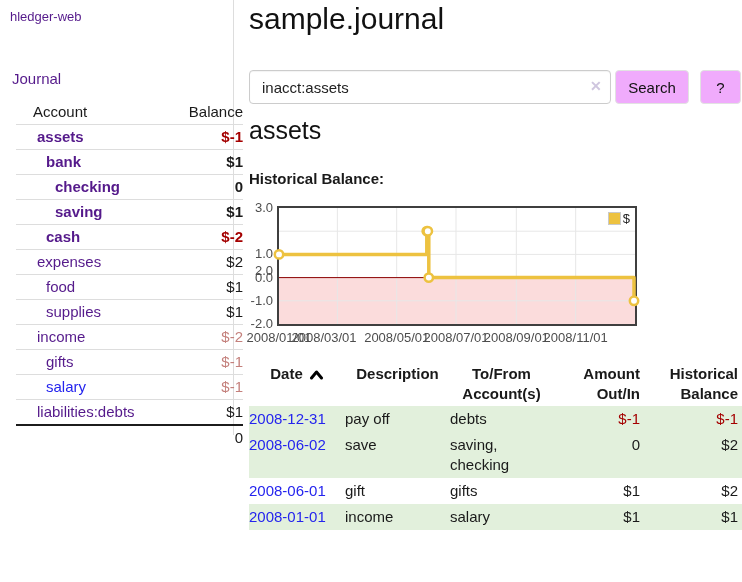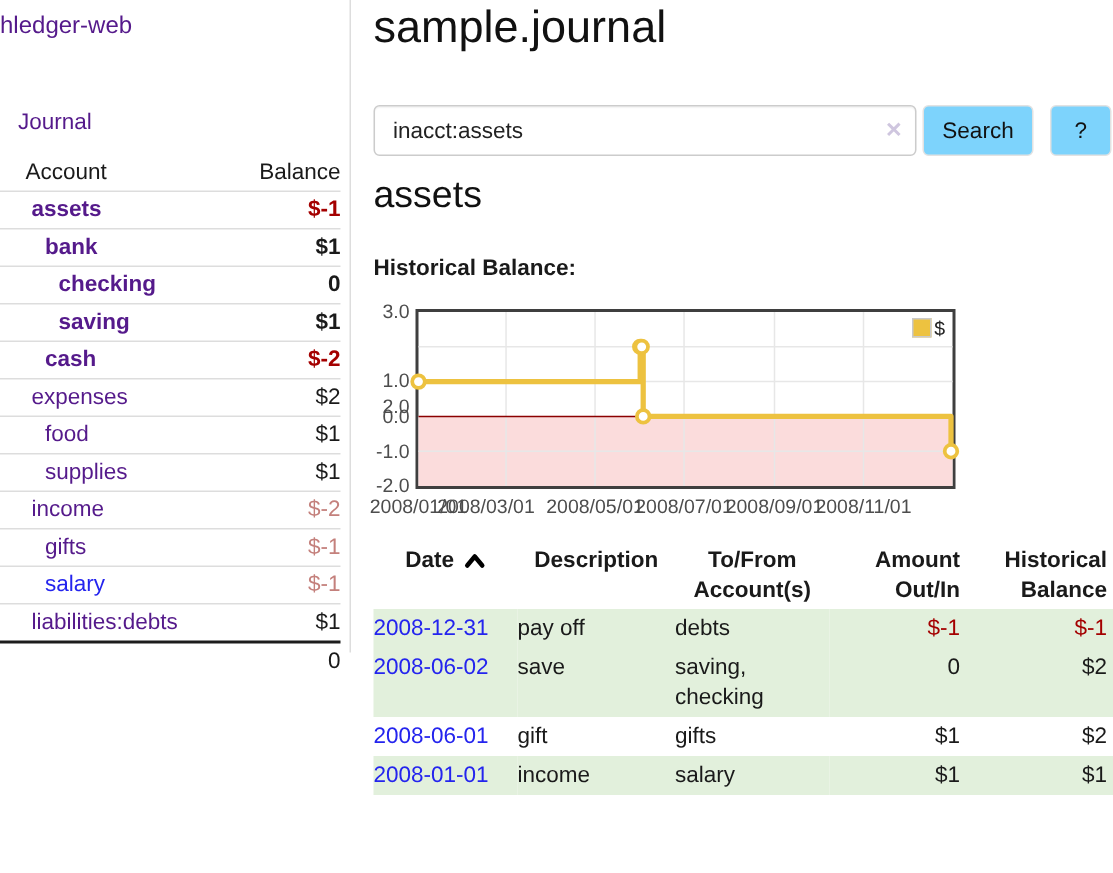--- a/index.html
+++ b/index.html
@@ -13,44 +13,44 @@
     overflow: hidden;
   }
   a { text-decoration: none; cursor: pointer; }
   .purple { color: #551a8b; }
   .blue   { color: #2424ee; }
   .neg    { color: #a40000; }
   .rosy   { color: #c4807c; }
 
   
   .sidebar { position:absolute; left:0; top:0; width:234px; height:435px; border-right:1px solid #ddd; }
-  .app-title { display:block; padding:9px 0 0 0; font-size:16px; }
+  .app-title { display:block; padding:9px 0 0 10px; font-size:13px; }
   .journal-link { display:block; padding:46px 0 0 12px; font-size:15px; }
-  table.accounts { border-collapse:collapse; width:227px; margin-top:13px; table-layout:fixed; }
+  table.accounts { border-collapse:collapse; width:227px; margin-top:13px; table-layout:fixed;margin-left:16px; }
   .accounts th, .accounts td { border-bottom:1px solid #ddd; padding:3px 0; line-height:18px; text-align:left; font-weight:normal; }
   .accounts th.acct-h { padding-left:17px; }
   .accounts th.bal-h, .accounts td.bal { text-align:right; }
   .accounts td.lvl1 { padding-left:21px; }
   .accounts td.lvl2 { padding-left:30px; }
   .accounts td.lvl3 { padding-left:39px; }
   .accounts tr.emph a, .accounts td.embal { font-weight:bold; }
   .accounts tr.total td { border-bottom:none; border-top:2px solid #1c1c1c; text-align:right; }
 
   
   .main { position:absolute; left:249px; top:0; width:493px; height:412px; }
   .page-title { position:absolute; top:2px; left:0; font-size:30px; font-weight:500; color:#111; }
   .search-row { position:absolute; top:70px; left:0; height:34px; width:493px; }
   .search-input {
     position:absolute; left:0; top:0; width:362px; height:34px;
     border:1px solid #ccc; border-radius:4px; padding:6px 28px 6px 12px;
     font-family:"Liberation Sans",sans-serif; font-size:15px; color:#222;
     box-shadow: inset 0 1px 1px rgba(0,0,0,0.05); outline:none;
   }
   .clear-icon { position:absolute; left:341px; top:8px; color:#cfc6df; font-weight:bold; font-size:14px; cursor:pointer; }
-  .btn { position:absolute; top:0; height:34px; background:#7dd3fc; border:1px solid #e2e2e2; border-radius:4px;
+  .btn { position:absolute; top:0; height:34px; background:#f0abfc; border:1px solid #e2e2e2; border-radius:4px;
          font-family:"Liberation Sans",sans-serif; font-size:15px; color:#111; cursor:pointer; }
   .btn-search { left:366px; width:74px; }
   .btn-help { left:451px; width:41px; }
   .account-heading { position:absolute; top:116px; left:0; font-size:25px; font-weight:500; color:#111; }
   .chart-label { position:absolute; top:170px; left:0; font-size:15px; font-weight:bold; }
 
   
   .chart { position:absolute; top:200px; left:0; width:420px; height:150px; }
   .plot { position:absolute; left:28px; top:6px; width:360px; height:120px; border:2px solid #3f3f3f; background:#fff; }
   .plot svg { position:absolute; left:0; top:0; overflow:visible; }

